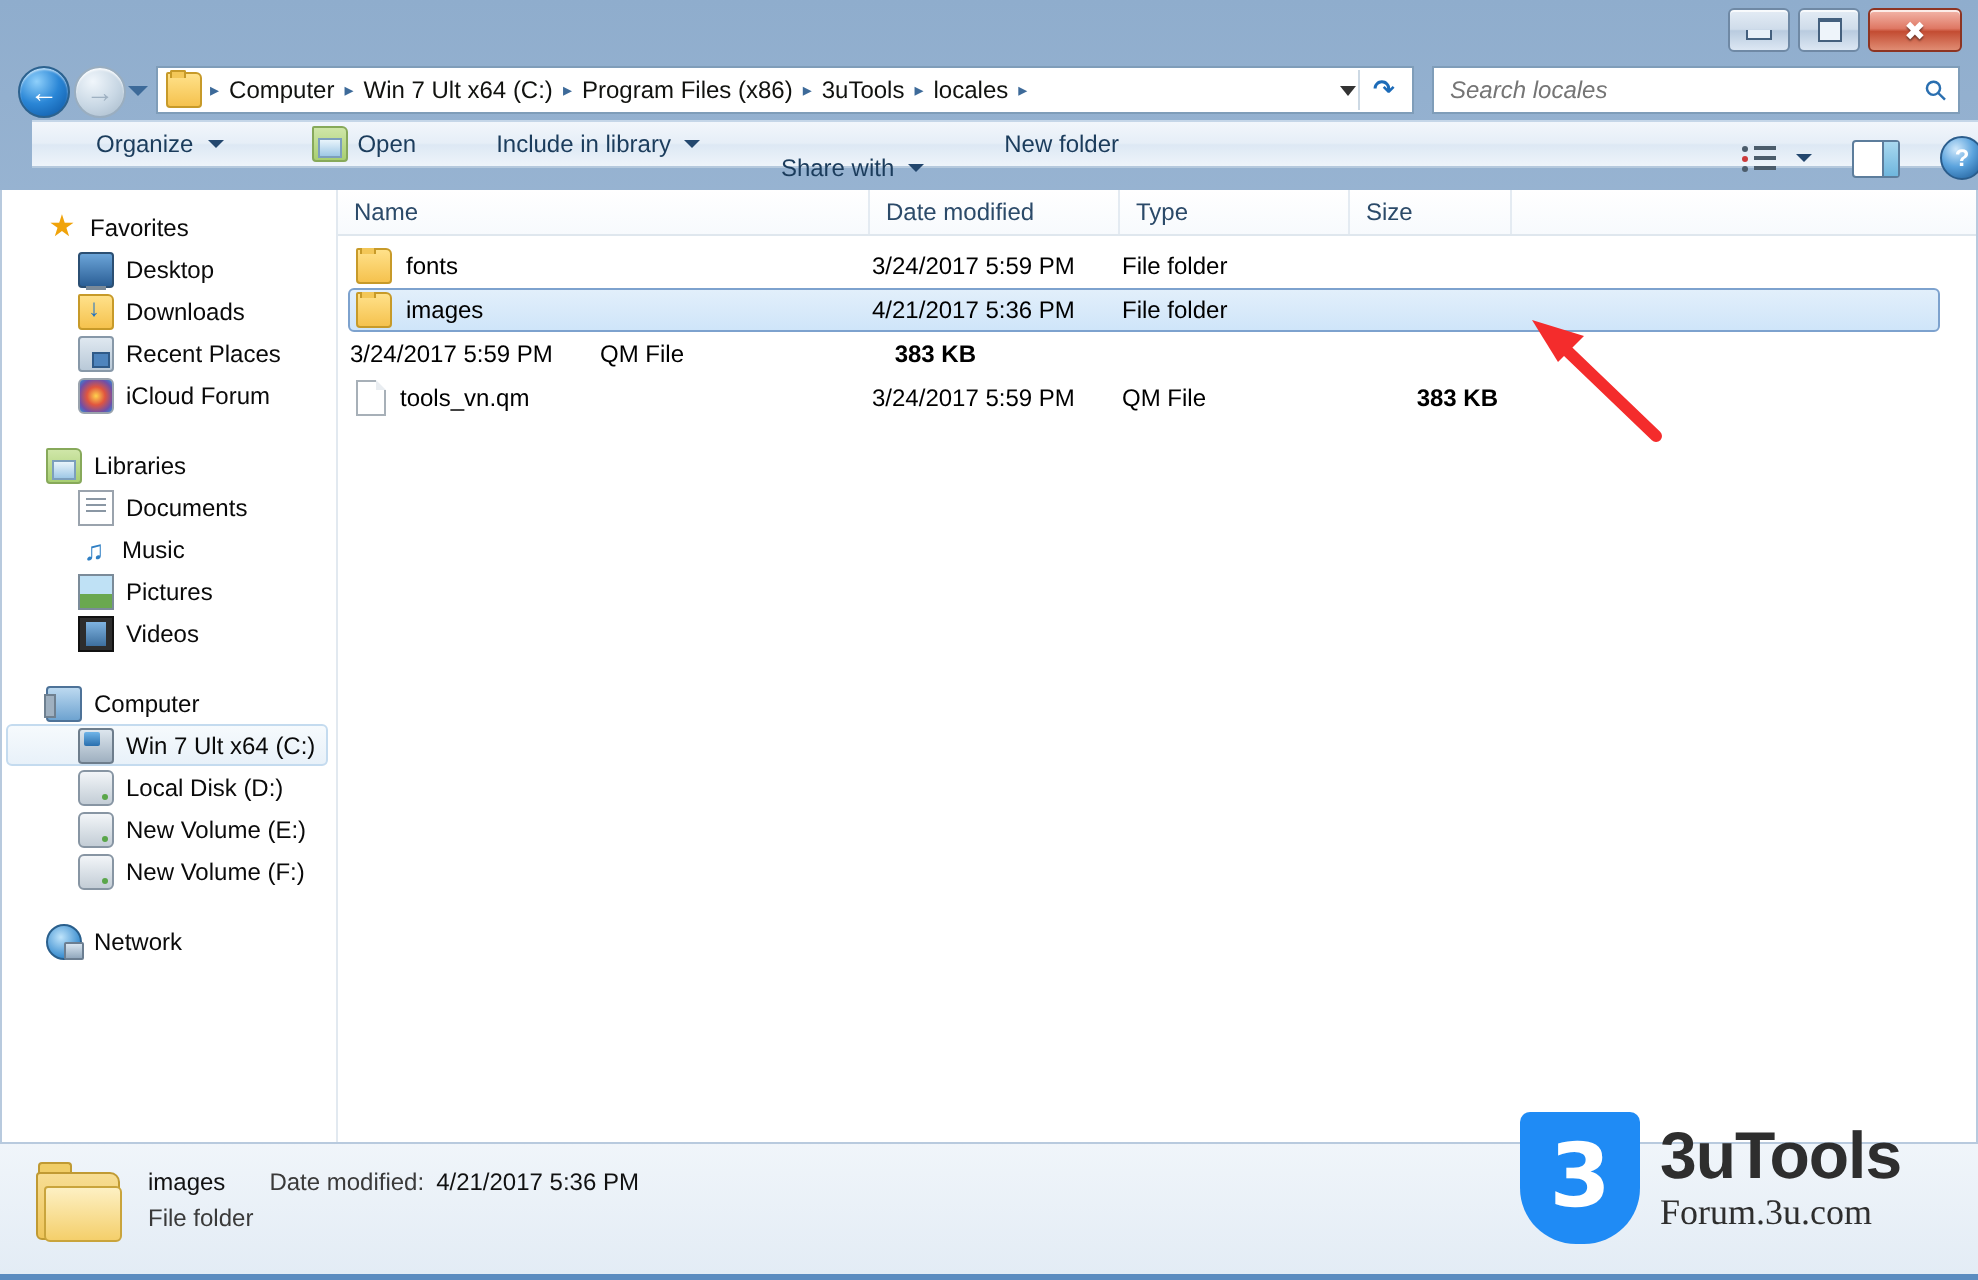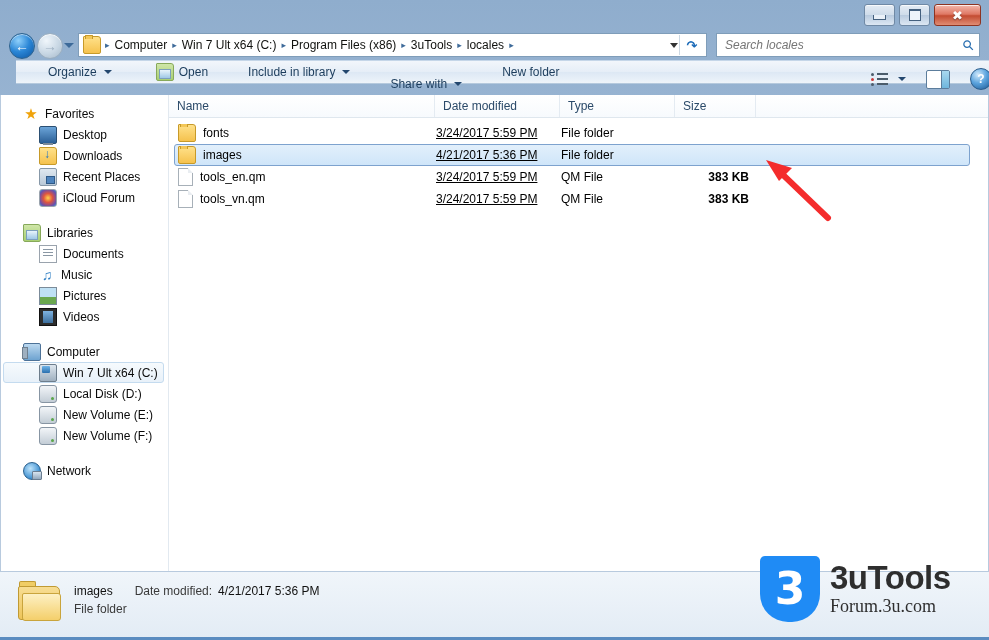--- a/index.html
+++ b/index.html
@@ -145,21 +145,21 @@
   .c-type{width:115px;}
   .c-size{width:81px;}
   .c-rest{flex:1;border-right:none;}
   .rows{padding-top:4px;}
   .row{display:flex;align-items:center;height:22px;box-sizing:border-box;
     border:1px solid transparent;margin:0 18px 0 5px;}
   .row.sel{background:linear-gradient(to bottom,#e2effb,#cfe5f9);
     border:1px solid #7da2ce;border-radius:3px;}
   .cell{font-size:12px;color:#000;box-sizing:border-box;white-space:nowrap;overflow:hidden;}
   .cell-name{width:261px;display:flex;align-items:center;gap:7px;padding-left:3px;}
-  .cell-date{width:125px;text-decoration:underline;}
+  .cell-date{width:125px;}
   .cell-type{width:115px;}
   .cell-size{width:81px;text-align:right;padding-right:8px;font-weight:bold;}
   .ico-file{width:13px;height:16px;background:#fff;border:1px solid #a7b0b8;position:relative;flex:none;}
   .ico-file:after{content:"";position:absolute;right:-1px;top:-1px;width:0;height:0;
     border-left:5px solid #e9edf1;border-top:5px solid #fff;}
   .arrow{position:absolute;left:0;top:0;pointer-events:none;}
   
   .statusbar{position:absolute;left:0;top:571px;width:989px;height:69px;
     background:linear-gradient(to bottom,#f0f5fa,#e3ecf5);
     border-top:1px solid #b8cade;border-bottom:3px solid #5b8cc0;box-sizing:border-box;
@@ -377,24 +377,20 @@
           <div class="cell cell-name">
             <span class="ico ico-folder"></span>
             <span>images</span>
           </div>
           <div class="cell cell-date">4/21/2017 5:36 PM</div>
           <div class="cell cell-type">File folder</div>
           <div class="cell cell-size"></div>
         </div>
 
         <div class="row">
-          <div class="cell cell-name">
-            <span class="ico-file"></span>
-            <span>tools_en.qm</span>
-          </div>
           <div class="cell cell-date">3/24/2017 5:59 PM</div>
           <div class="cell cell-type">QM File</div>
           <div class="cell cell-size">383 KB</div>
         </div>
 
         <div class="row">
           <div class="cell cell-name">
             <span class="ico-file"></span>
             <span>tools_vn.qm</span>
           </div>

